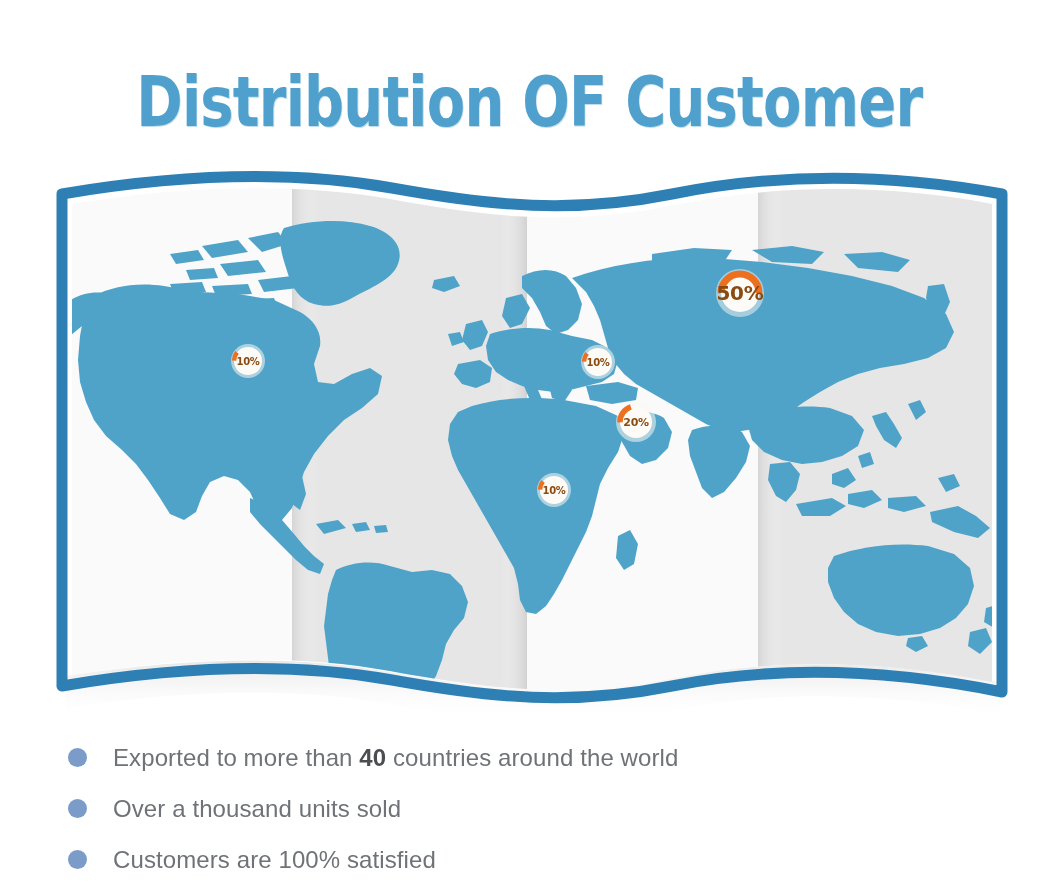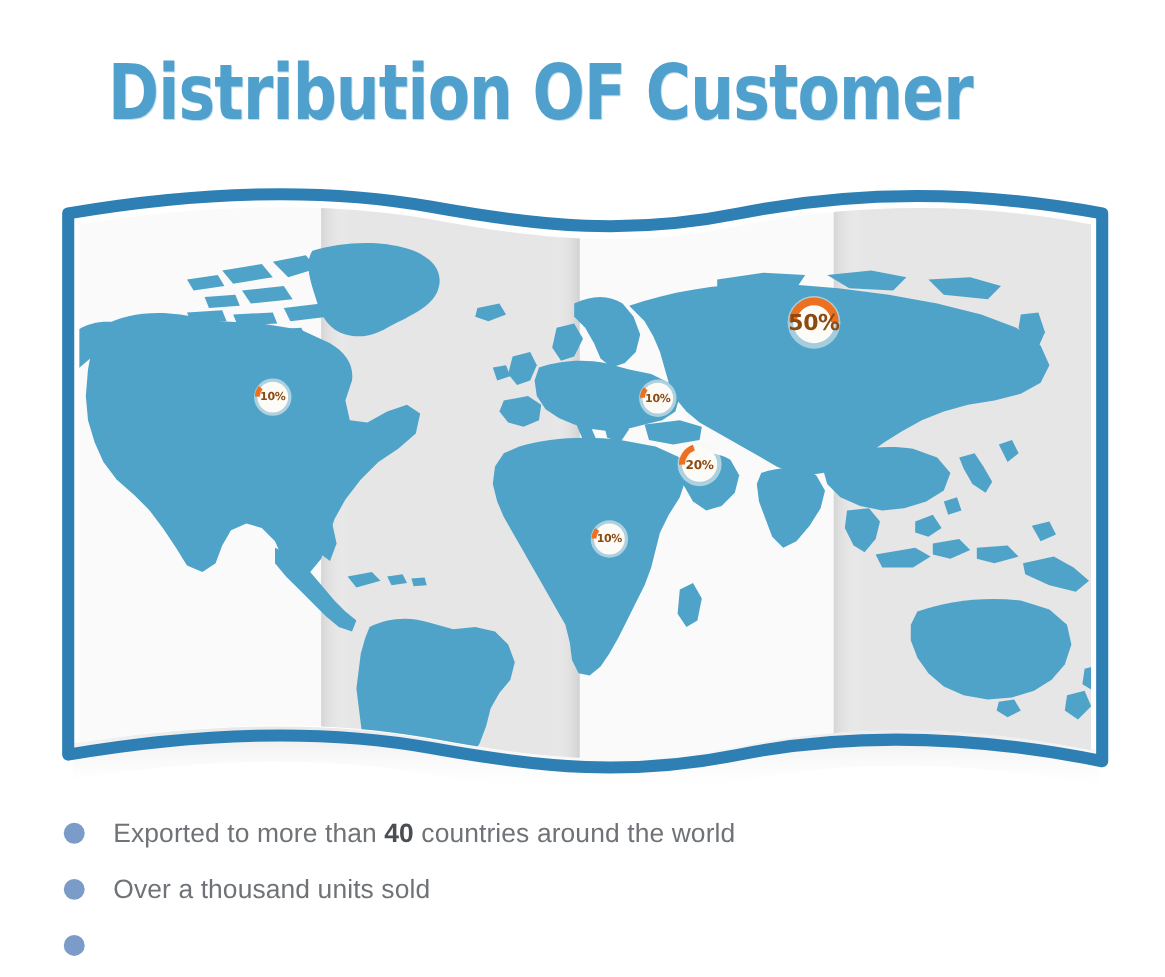--- a/index.html
+++ b/index.html
@@ -15,22 +15,24 @@
     font-family: "Liberation Sans", sans-serif;
     position: relative;
   }
 
   
   .title-bar {
     width: 100%;
     height: 150px;
     display: flex;
     align-items: center;
+    justify-content: center;
     box-sizing: border-box;
     padding-top: 18px;
+    margin-top: 18px;
   }
   .page-title {
     font-family: "DejaVu Sans", sans-serif;
     font-weight: 700;
     font-size: 70px;
     line-height: 1;
     color: #4FA0CC;
     letter-spacing: -1px;
     transform: scaleX(0.80);
     transform-origin: center center;
@@ -69,21 +71,21 @@
     font-family: "DejaVu Sans", sans-serif;
     font-weight: 700;
     color: #8a4a10;
     letter-spacing: -0.3px;
     pointer-events: none;
   }
 
   
   .bullets {
     position: absolute;
-    left: 58px;
+    left: 68px;
     top: 732px;
     width: 940px;
   }
   .bullet-row {
     display: flex;
     align-items: center;
     height: 51px;
   }
   .bullet-dot {
     width: 19px;
@@ -351,14 +353,17 @@
     </span>
   </div>
   <div class="bullet-row">
     <span class="bullet-dot"></span>
     <span class="bullet-text">
       <span>Over a thousand units sold</span><b></b><span></span>
     </span>
   </div>
   <div class="bullet-row">
     <span class="bullet-dot"></span>
+    <span class="bullet-text">
+      <span>Customers are 100% satisfied</span><b></b><span></span>
+    </span>
   </div>
 </div>
 
 </body></html>

